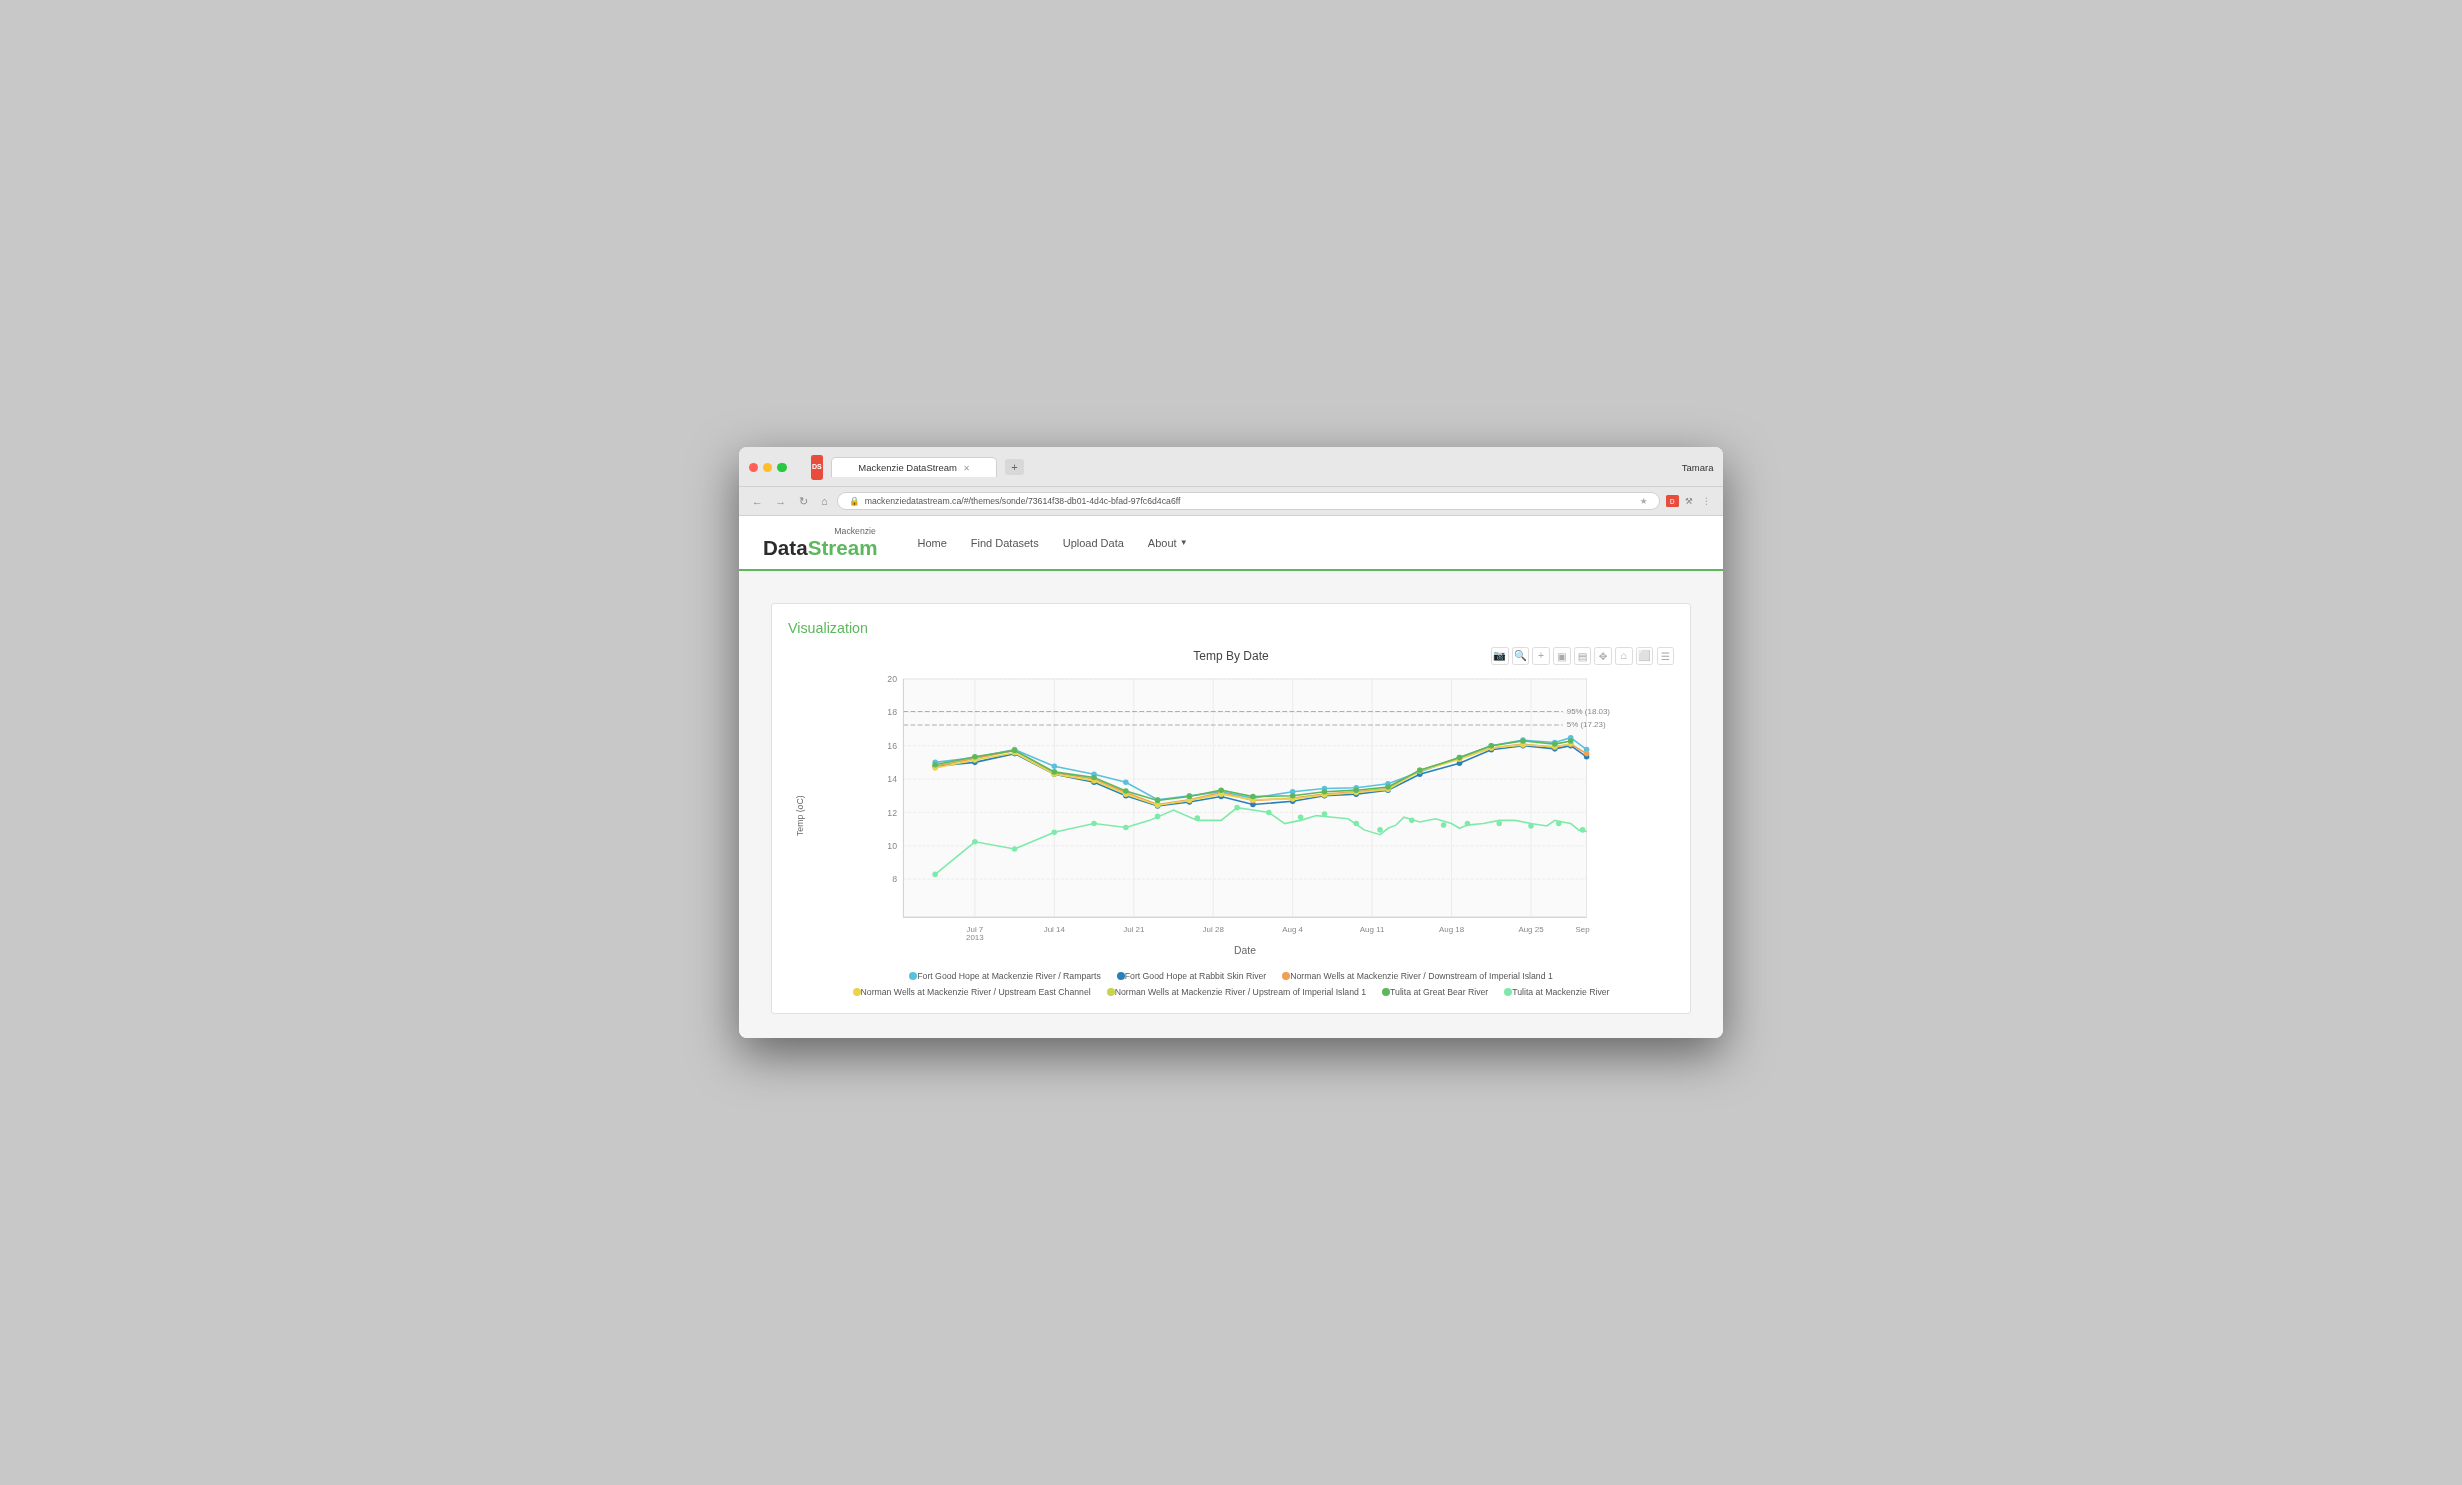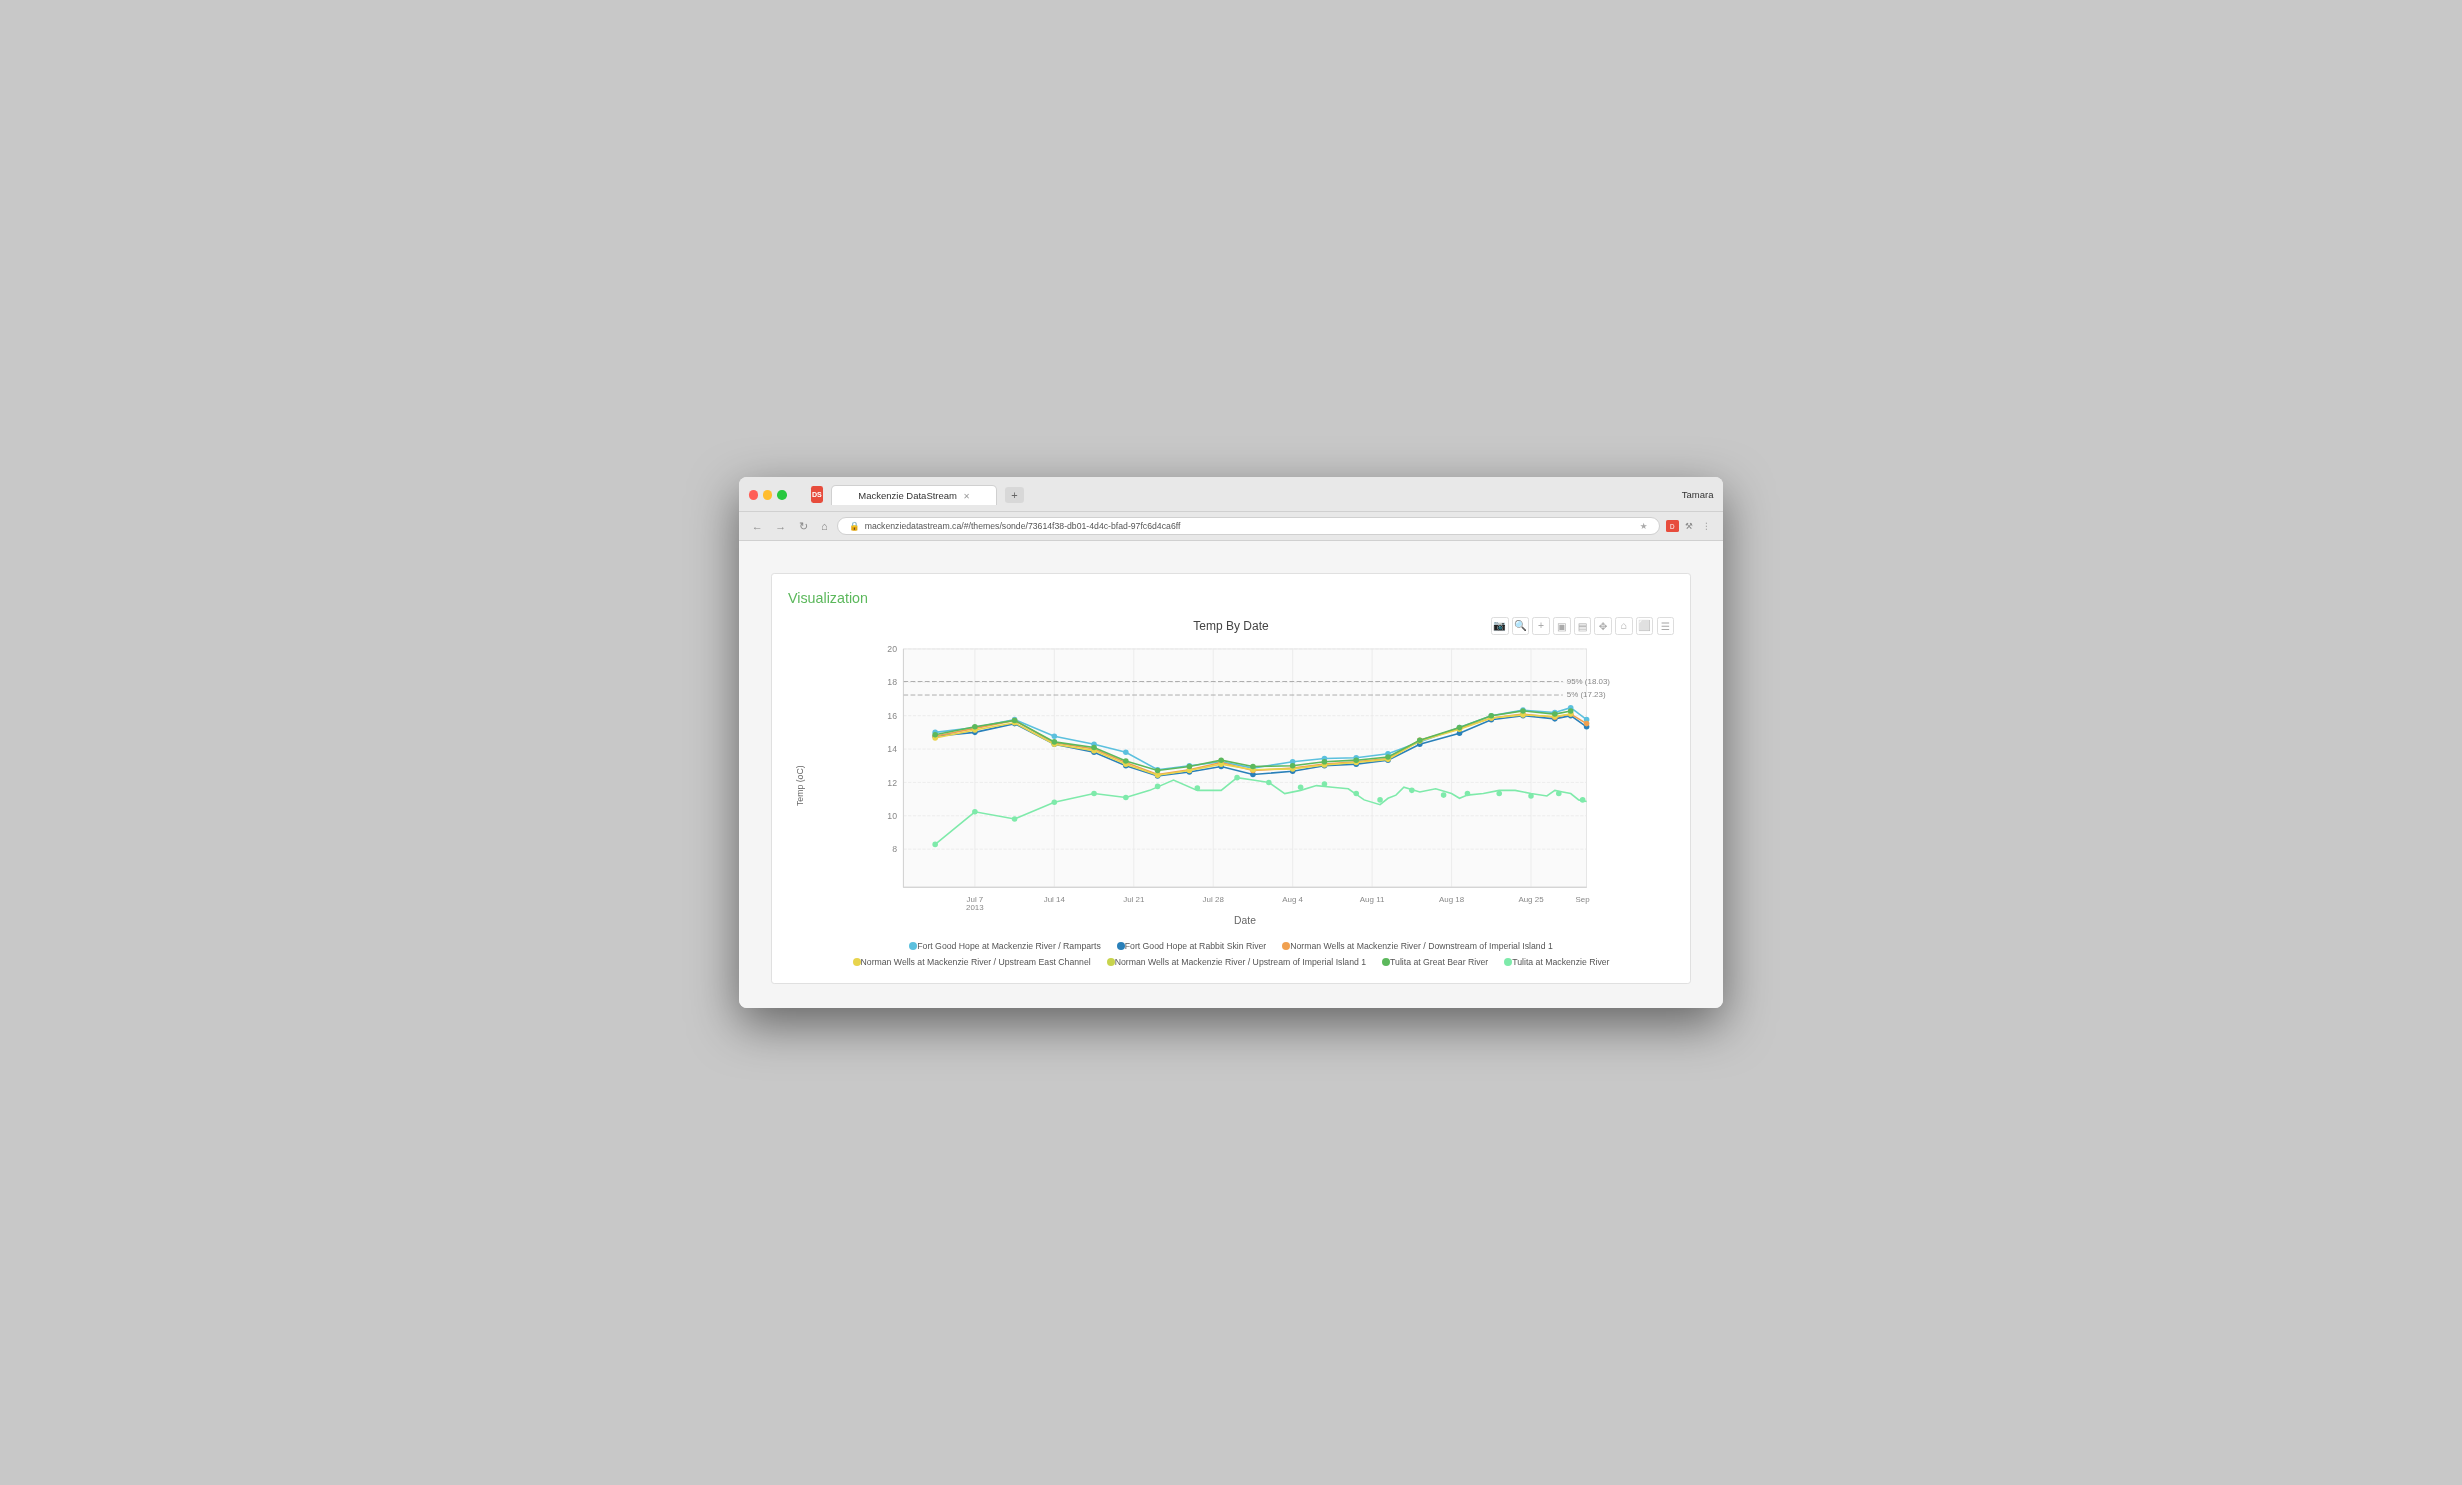--- a/index.html
+++ b/index.html
@@ -20,21 +20,21 @@
       display: flex;
       align-items: center;
       gap: 8px;
       border-bottom: 0.8px solid #d0d0d0;
     }
     .browser-dots { display: flex; gap: 4.8px; }
     .browser-dot { width: 9.5px; height: 9.5px; border-radius: 50%; }
     .dot-red { background: #ff5f57; }
     .dot-yellow { background: #ffbd2e; }
     .dot-green { background: #28c840; }
-    .browser-favicon { width: 12.7px; height: 17px; background: #e74c3c; border-radius: 2.4px; display: flex; align-items: center; justify-content: center; color: white; font-size: 7.1px; font-weight: bold; margin-left: 16px; }
+    .browser-favicon { width: 12.7px; height: 25px; background: #e74c3c; border-radius: 2.4px; display: flex; align-items: center; justify-content: center; color: white; font-size: 7.1px; font-weight: bold; margin-left: 16px; }
     .browser-tab {
       background: white;
       border-radius: 4.8px 4.8px 0 0;
       padding: 4px 26px;
       font-size: 9.5px;
       color: #333;
       display: flex;
       align-items: flex-end;
       gap: 6.3px;
       border: 0.8px solid #d0d0d0;
@@ -265,20 +265,35 @@
       </div>
     </div>
     <div class="browser-actions">
       <div class="action-btn" style="width:12.7px;height:12.7px;background:#e74c3c;border-radius:1.6px;color:white;font-size:6.3px;display:flex;align-items:center;justify-content:center;">D</div>
       <div class="action-btn">⚒</div>
       <div class="action-btn">⋮</div>
     </div>
   </div>
 
 
+  <div class="nav-bar">
+    <div class="logo-area">
+      <span class="logo-mackenzie">Mackenzie</span>
+      <div>
+        <span class="logo-data-data" style="font-size:20.6px;font-weight:bold;">Data</span><span class="logo-data-stream" style="font-size:20.6px;font-weight:bold;">Stream</span>
+      </div>
+    </div>
+    <a class="nav-link">Home</a>
+    <a class="nav-link">Find Datasets</a>
+    <a class="nav-link">Upload Data</a>
+    <a class="nav-link nav-link-dropdown">
+      <span>About</span>
+      <span style="font-size:8px;">▼</span>
+    </a>
+  </div>
 
   <div class="page-content">
     <div class="visualization-section">
       <div class="viz-title">Visualization</div>
 
       <div class="chart-header">
         <span class="chart-title">Temp By Date</span>
         <div class="chart-tools">
           <div class="chart-tool-btn">📷</div>
           <div class="chart-tool-btn">🔍</div>

